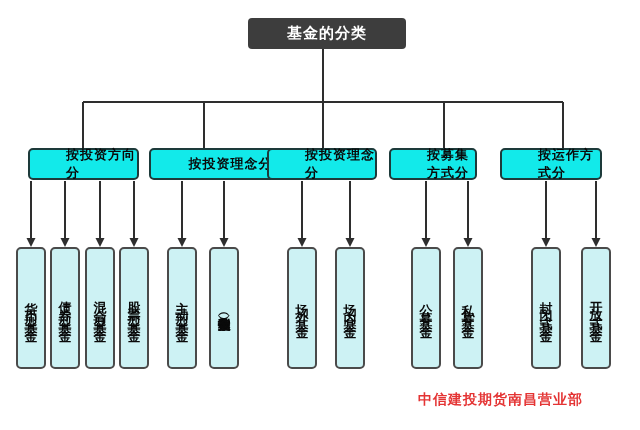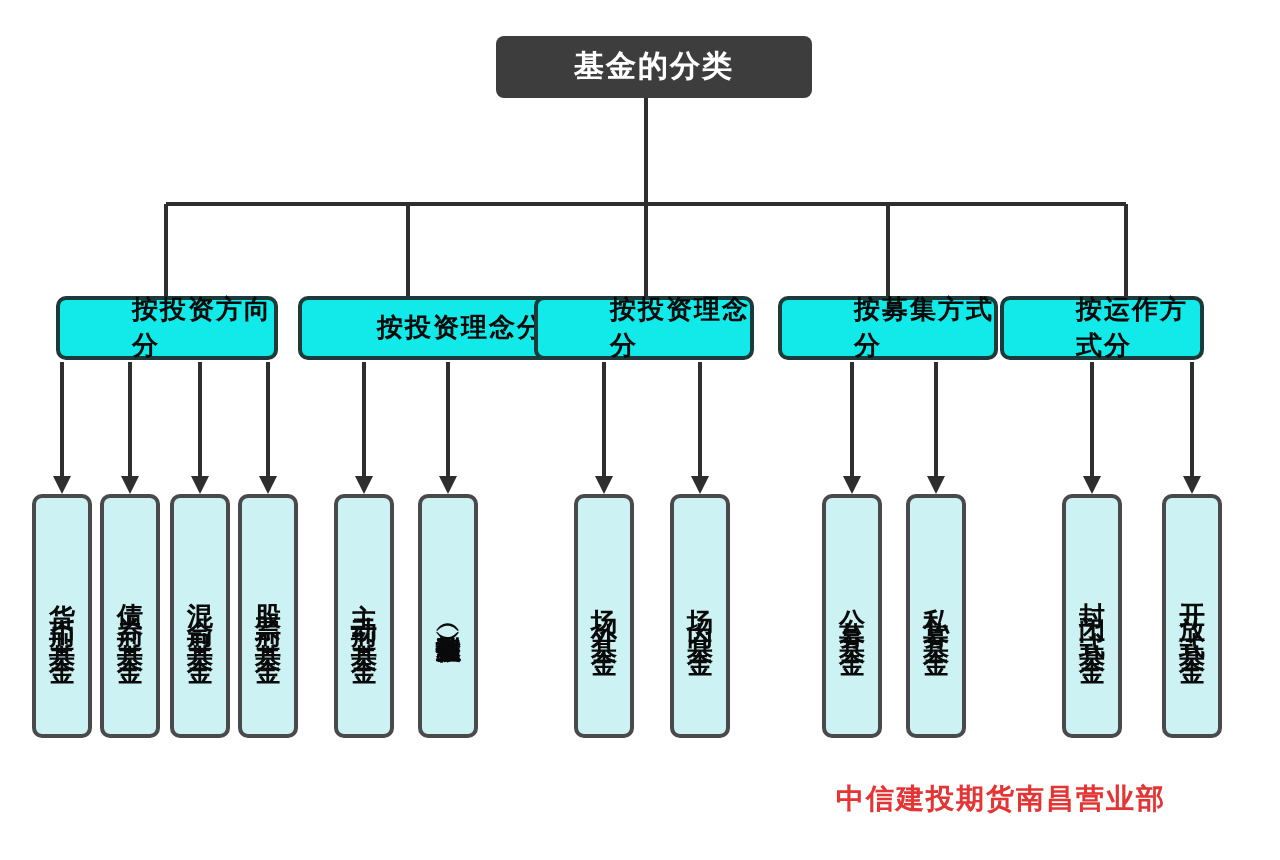--- a/index.html
+++ b/index.html
@@ -98,21 +98,21 @@
     <line class="arrow-shaft" x1="596" y1="181" x2="596" y2="238" marker-end="url(#ahm)"></line>
   </svg>
 
   <div class="node title-box">
     <span>基金的分类</span>
   </div>
 
   <div class="node cat" style="left:28px;  width:111px;">按投资方向分</div>
   <div class="node cat" style="left:149px; width:127px;">按投资理念分</div>
   <div class="node cat" style="left:267px; width:110px;">按投资理念分</div>
-  <div class="node cat" style="left:389px; width:110px;">按募集方式分</div>
+  <div class="node cat" style="left:389px; width:88px;">按募集方式分</div>
   <div class="node cat" style="left:500px; width:102px;">按运作方式分</div>
 
   <div class="node leaf" style="left:16px;">
     <span class="vtext">货币型基金</span>
   </div>
   <div class="node leaf" style="left:50px;">
     <span class="vtext">债券型基金</span>
   </div>
   <div class="node leaf" style="left:85px;">
     <span class="vtext">混合型基金</span>

